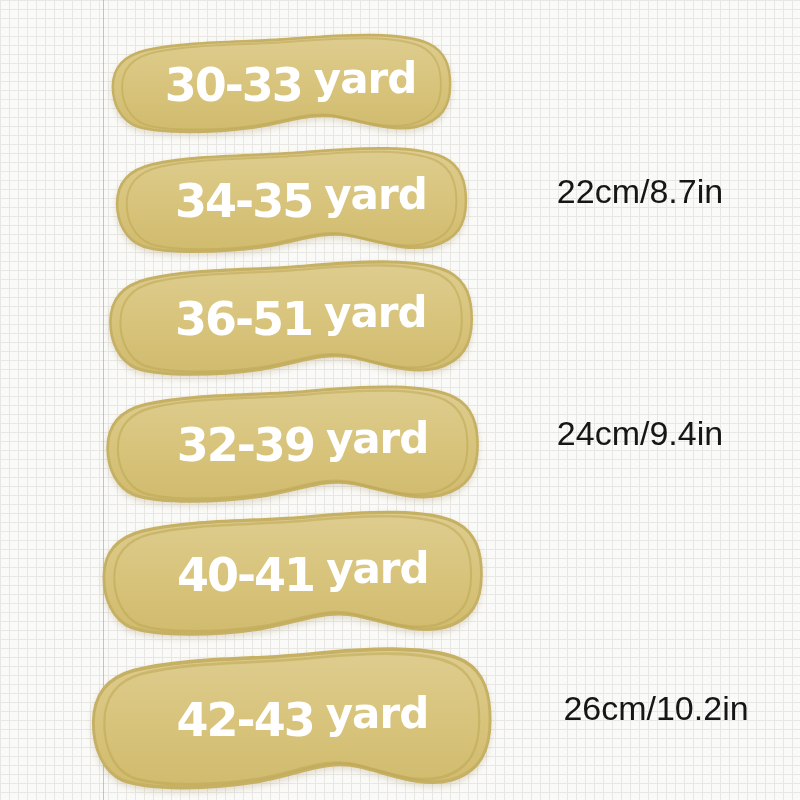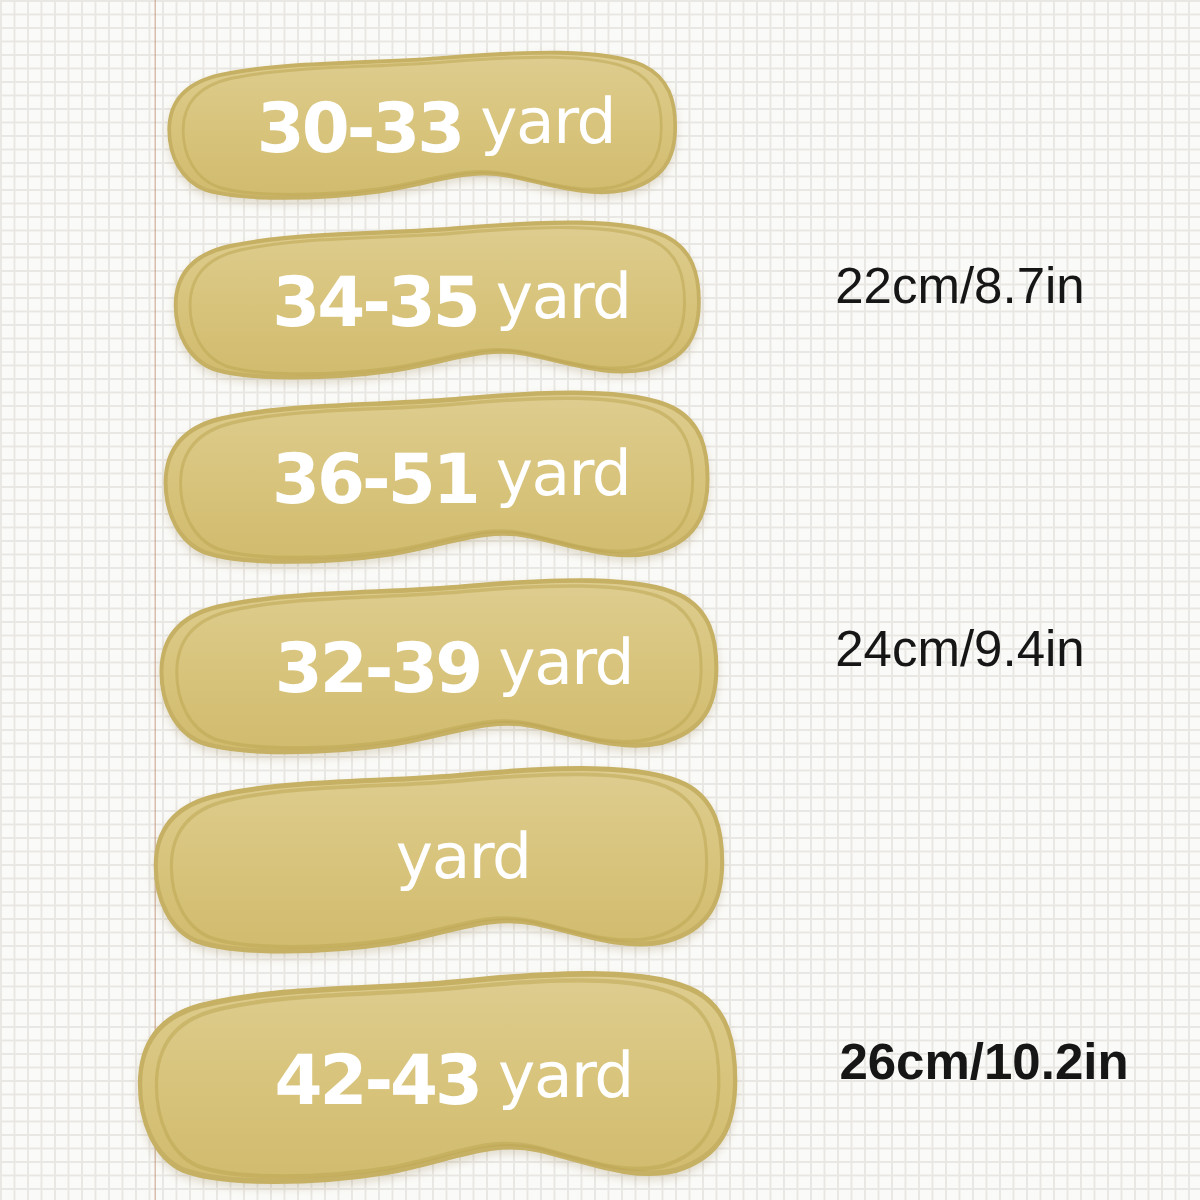--- a/index.html
+++ b/index.html
@@ -21,48 +21,48 @@
   }
   .defs-svg{position:absolute;width:0;height:0;}
   .sole{position:absolute;filter:drop-shadow(0 3px 3px rgba(140,120,60,.22));}
   .sole-svg{position:absolute;left:0;top:0;width:100%;height:100%;}
   .sole-fill{fill:url(#soleGrad);stroke:#c6b063;stroke-width:2.5;}
   .sole-stitch{fill:none;stroke:#bda753;stroke-width:2;opacity:.55;}
   .sole-label{
     position:absolute;left:53%;top:52%;
     transform:translate(-50%,-50%);
     white-space:nowrap;color:#ffffff;
-    display:flex;align-items:center;
+    display:flex;align-items:flex-start;
   }
   .sole-label .num{
     font-size:46px;font-weight:700;letter-spacing:-2px;
   }
   .sole-label .unit{
-    font-size:42px;font-weight:400;margin-left:12px;letter-spacing:-1px;
+    font-size:42px;font-weight:700;margin-left:12px;letter-spacing:-1px;
     position:relative;top:-4px;
   }
   .measure{
     position:absolute;left:500px;width:280px;
     text-align:center;color:#161616;
     font-family:"Liberation Sans","DejaVu Sans",sans-serif;
     font-size:34px;line-height:34px;white-space:nowrap;
   }
   
   .row-1{left:104px;top:30px;width:352px;height:105px;}
   .row-2{left:108px;top:143px;width:364px;height:112px;}
   .row-3{left:101px;top:256px;width:377px;height:122px;}
   .row-4{left:98px; top:381px;width:386px;height:124px;}
   .row-5{left:94px; top:506px;width:394px;height:132px;}
   .row-6{left:83px; top:642px;width:414px;height:150px;}
   .m-1{top:47px;}
   .m-2{top:174px;}
   .m-3{top:283px;}
   .m-4{top:416px;}
   .m-5{top:548px;}
-  .m-6{top:691px;left:516px;font-weight:bold;}
+  .m-6{top:691px;left:516px;}
 </style>
 </head>
 <body>
 
 <div class="canvas">
 
   <div class="margin-line"></div>
 
   <svg class="defs-svg" aria-hidden="true">
     <defs>
@@ -120,20 +120,21 @@
     </div>
   </div>
   <div class="measure m-4">24cm/9.4in</div>
 
   <div class="sole row-5">
     <svg class="sole-svg" viewBox="0 0 360 100" preserveAspectRatio="none">
       <use href="#solePath" class="sole-fill"></use>
       <use href="#solePath" class="sole-stitch" transform="translate(10,3.2) scale(0.945)"></use>
     </svg>
     <div class="sole-label">
+      <span class="num">40-41</span>
       <span class="unit">yard</span>
     </div>
   </div>
 
   <div class="sole row-6">
     <svg class="sole-svg" viewBox="0 0 360 100" preserveAspectRatio="none">
       <use href="#solePath" class="sole-fill"></use>
       <use href="#solePath" class="sole-stitch" transform="translate(10,3.2) scale(0.945)"></use>
     </svg>
     <div class="sole-label">

